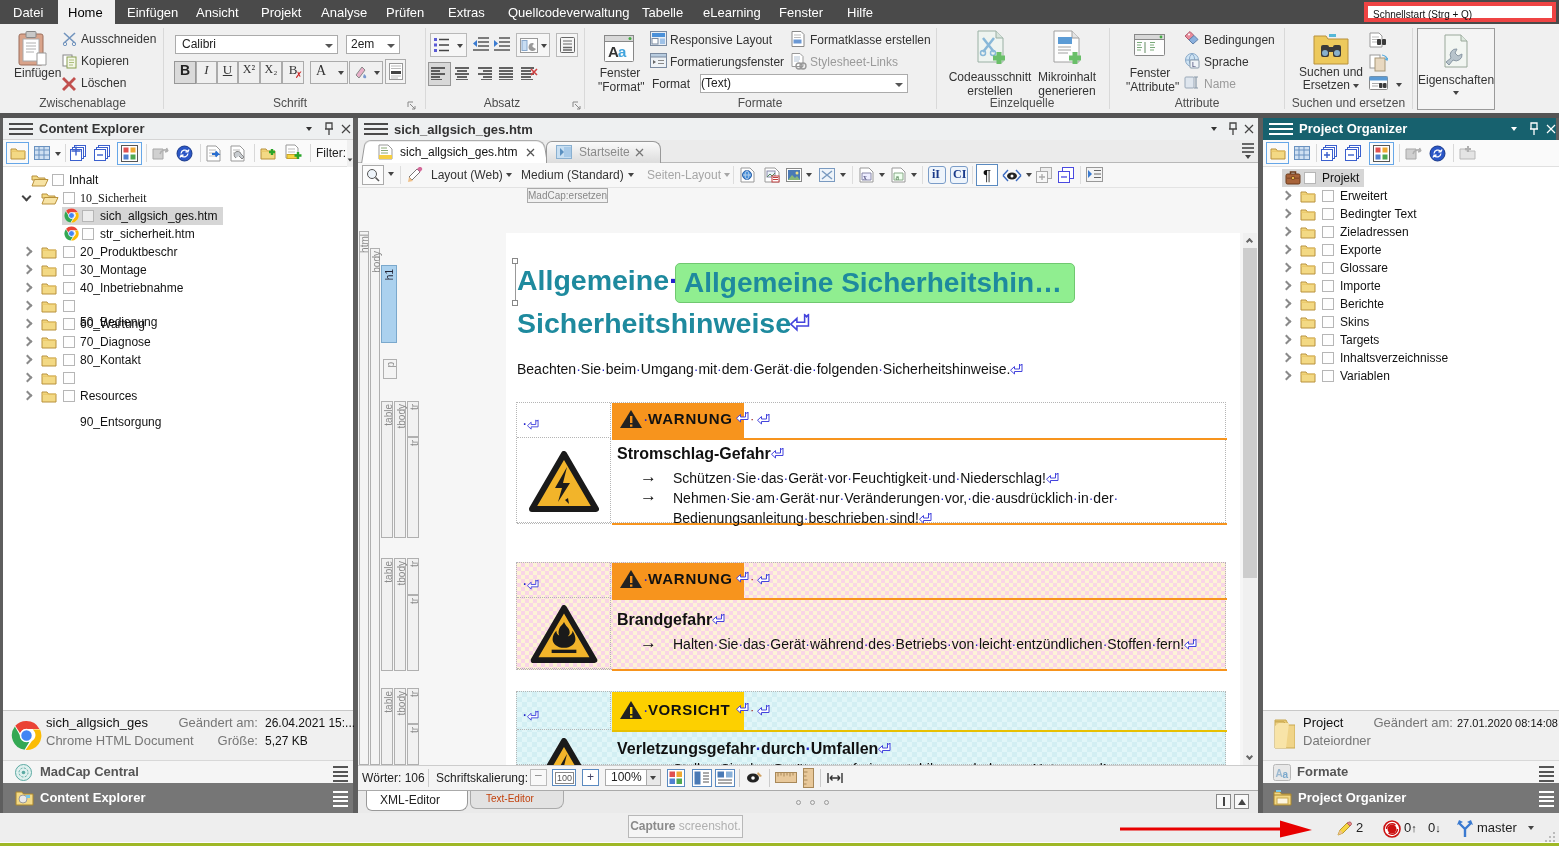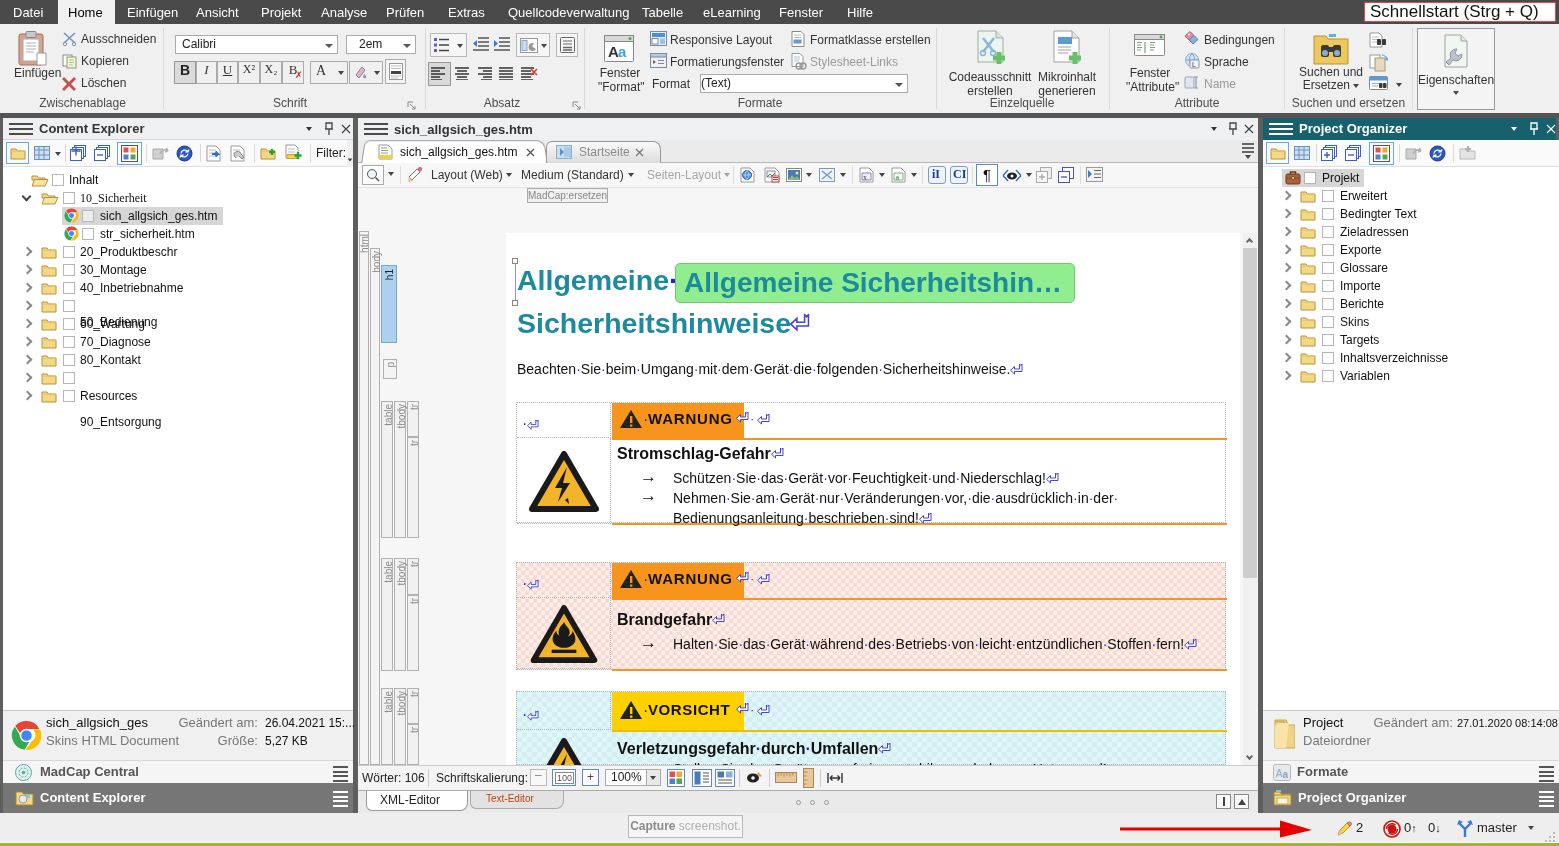--- a/index.html
+++ b/index.html
@@ -42,21 +42,21 @@
   <span style="left:196px;">Ansicht</span>
   <span style="left:261px;">Projekt</span>
   <span style="left:321px;">Analyse</span>
   <span style="left:386px;">Prüfen</span>
   <span style="left:448px;">Extras</span>
   <span style="left:508px;">Quellcodeverwaltung</span>
   <span style="left:642px;">Tabelle</span>
   <span style="left:703px;">eLearning</span>
   <span style="left:779px;">Fenster</span>
   <span style="left:847px;">Hilfe</span>
-  <div class="abs" style="left:1364px;top:2px;width:192px;height:20px;background:#fff;border:1px solid #ef4444;font-size:17px;color:#111;line-height:18px;padding-left:5px;">Schnellstart (Strg + Q)</div>
+  <div class="abs" style="left:1364px;top:2px;width:192px;height:20px;background:#fff;border:4px solid #ef4444;font-size:10px;color:#111;line-height:18px;padding-left:5px;">Schnellstart (Strg + Q)</div>
 </div>
 
 <svg width="0" height="0" style="position:absolute">
 <defs>
 <symbol id="foldc" viewBox="0 0 16 14">
   <path d="M1 3 h5 l1.5 2 H15 v8 H1 z" fill="#f3d984" stroke="#b8913c" stroke-width="1"></path>
   <path d="M1 5.2 H15" stroke="#e8c463" stroke-width="1"></path>
 </symbol>
 <symbol id="foldo" viewBox="0 0 18 14">
   <path d="M1 3 h5 l1.5 2 H14 v2 H1 z" fill="#f3d984" stroke="#b8913c" stroke-width="1"></path>
@@ -131,21 +131,21 @@
     <rect x="5" y="3" width="9" height="11" fill="#f3f6e8" stroke="#8aa050"></rect>
     <path d="M7 6 h5 M7 8.5 h5 M7 11 h4" stroke="#9ab060" stroke-width="0.8"></path>
   </svg>
   <div class="abs btn-txt" style="left:81px;top:30px;">Kopieren</div>
   <svg class="icon" style="left:61px;top:52px;" width="16" height="15" viewBox="0 0 16 15">
     <path d="M3 1 L8 6 L13 1 L15 3 L10 8 L15 13 L13 15 L8 10 L3 15 L1 13 L6 8 L1 3 z" fill="#c1504e"></path>
   </svg>
   <div class="abs btn-txt" style="left:81px;top:52px;">Löschen</div>
 
   <div class="combo" style="left:175px;top:11px;width:163px;height:19px;line-height:17px;padding-left:6px;">Calibri<span class="arr"></span></div>
-  <div class="combo" style="left:346px;top:11px;width:70px;height:19px;line-height:17px;padding-left:12px;">2em<span class="arr"></span></div>
+  <div class="combo" style="left:346px;top:11px;width:54px;height:19px;line-height:17px;padding-left:4px;">2em<span class="arr"></span></div>
   <div class="abs" style="left:174px;top:37px;width:130px;height:23px;">
     <div class="abs" style="left:0;width:22px;height:23px;background:#dadada;border:1px solid #979797;font-weight:bold;font-size:14px;text-align:center;color:#222;">B</div>
     <div class="abs" style="left:22px;width:21px;height:23px;border:1px solid #ababab;font-style:italic;font-size:13px;text-align:center;color:#333;font-family:'Liberation Serif',serif;">I</div>
     <div class="abs" style="left:43px;width:21px;height:23px;border:1px solid #ababab;text-decoration:underline;font-size:13px;text-align:center;color:#333;font-family:'Liberation Serif',serif;">U</div>
     <div class="abs" style="left:64px;width:22px;height:23px;border:1px solid #ababab;font-size:12px;text-align:center;color:#333;font-family:'Liberation Serif',serif;">X²</div>
     <div class="abs" style="left:86px;width:22px;height:23px;border:1px solid #ababab;font-size:12px;text-align:center;color:#333;font-family:'Liberation Serif',serif;">X₂</div>
     <div class="abs" style="left:108px;width:22px;height:23px;border:1px solid #ababab;font-size:13px;text-align:center;color:#333;font-family:'Liberation Serif',serif;">B<span style="position:absolute;left:12px;top:8px;color:#cc2222;font-size:9px;">✗</span></div>
   </div>
   <div class="abs" style="left:310px;top:37px;width:38px;height:23px;border:1px solid #ababab;">
     <span style="position:absolute;left:5px;top:1px;font-size:14px;color:#333;font-family:'Liberation Serif',serif;">A</span>
@@ -545,21 +545,21 @@
         <div class="cb" style="left:60px;"></div>
         <span style="position:absolute;left:77px;">Resources</span>
       </div>
     </div>
 
     <div class="abs" style="left:0;top:592px;width:350px;height:50px;background:#f0f0f0;border-top:1px solid #c8c8c8;">
       <svg class="icon" style="left:8px;top:9px;" width="31" height="31">
           <use href="#chrome"></use>
         </svg>
       <div class="abs" style="left:43px;top:4px;font-size:13px;color:#111;">sich_allgsich_ges</div>
-      <div class="abs" style="left:43px;top:22px;font-size:13px;color:#767676;">Skins HTML Document</div>
+      <div class="abs" style="left:43px;top:22px;font-size:13px;color:#767676;">Chrome HTML Document</div>
       <div class="abs" style="left:150px;top:4px;width:105px;text-align:right;font-size:13px;color:#767676;">Geändert am:</div>
       <div class="abs" style="left:262px;top:5px;font-size:12px;color:#111;white-space:nowrap;">26.04.2021 15:...</div>
       <div class="abs" style="left:150px;top:22px;width:105px;text-align:right;font-size:13px;color:#767676;">Größe:</div>
       <div class="abs" style="left:262px;top:23px;font-size:12px;color:#111;">5,27 KB</div>
     </div>
 
     <div class="abs" style="left:0;top:642px;width:350px;height:23px;background:#f5f5f5;border-top:1px solid #d8d8d8;">
       <svg class="icon" style="left:12px;top:3px;" width="17" height="17" viewBox="0 0 17 17">
         <circle cx="8.5" cy="8.5" r="8" fill="#dff0ee" stroke="#5aa9a2"></circle>
         <circle cx="8.5" cy="8.5" r="4.5" fill="none" stroke="#5aa9a2" stroke-dasharray="2 1.5"></circle>

